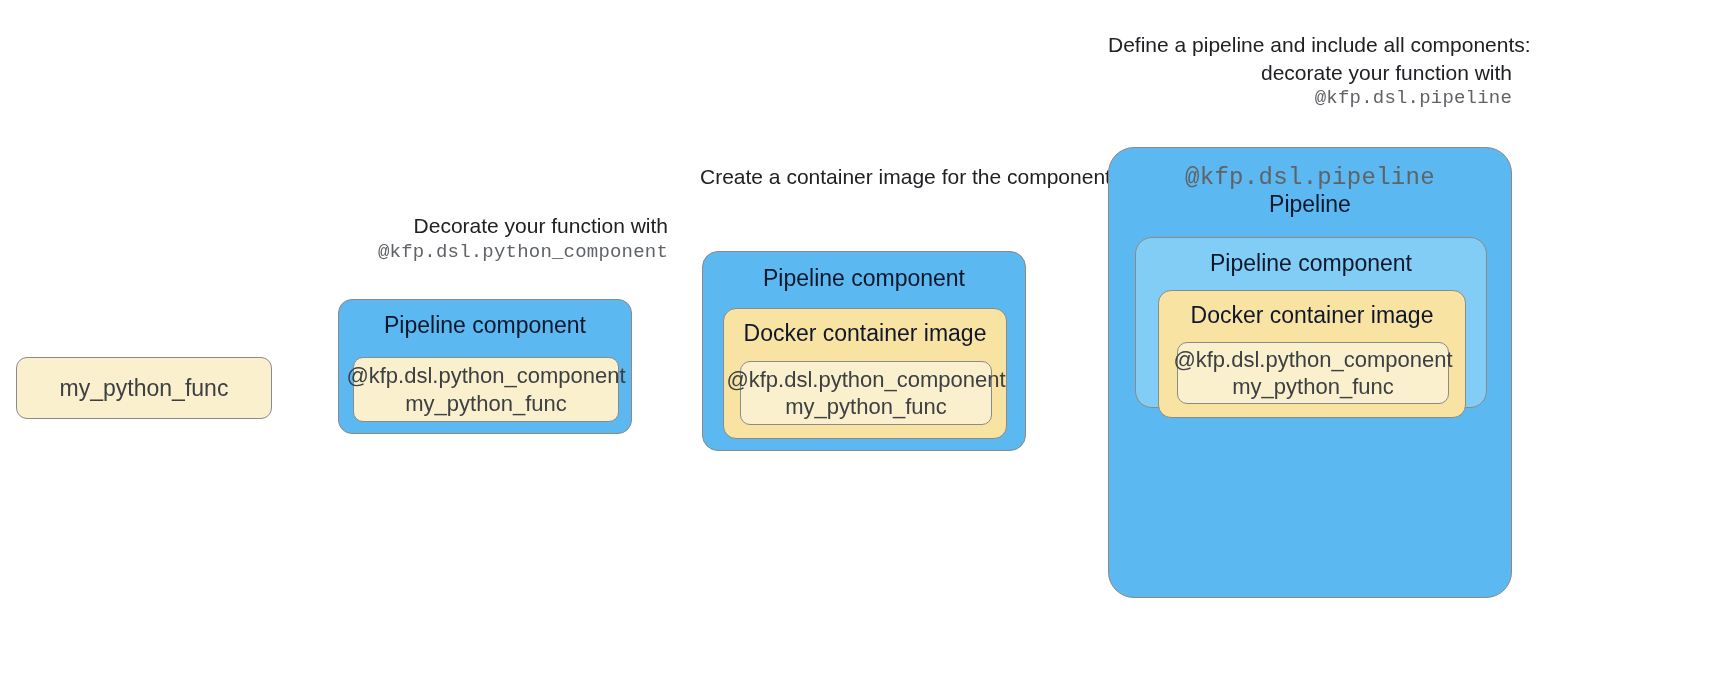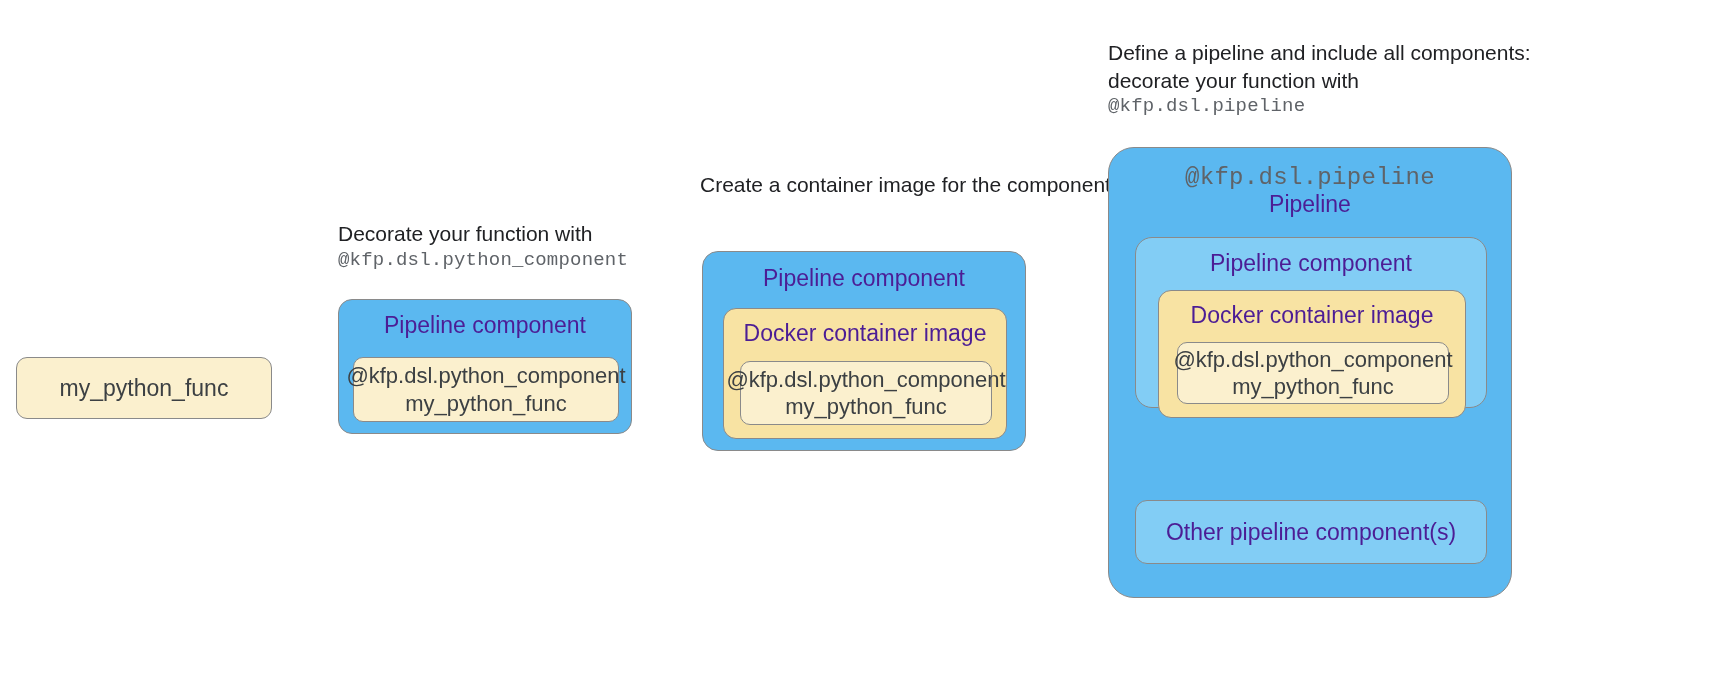--- a/index.html
+++ b/index.html
@@ -20,24 +20,23 @@
     position: absolute;
     left: 0;
     top: 0;
     width: 1710px;
     height: 682px;
   }
 
   
   .caption {
     position: absolute;
-    text-align: left;
+    text-align: right;
     color: #202124;
     line-height: 1.32;
-    margin-top: 8px;
   }
   .caption .sans {
     font-family: "Liberation Sans", sans-serif;
     font-size: 21px;
     display: block;
     white-space: nowrap;
   }
   .caption .mono {
     font-family: "Liberation Mono", "DejaVu Sans Mono", monospace;
     font-size: 19px;
@@ -52,21 +51,21 @@
     position: absolute;
     box-sizing: border-box;
     border: 1.6px solid #8a8a8a;
     display: flex;
     flex-direction: column;
     align-items: center;
   }
 
   .box-title {
     font-size: 23px;
-    color: #4c1d95;
+    color: #0f172a;
     white-space: nowrap;
     text-align: center;
   }
 
   .code-line {
     font-size: 22px;
     color: #3c4043;
     text-align: center;
     white-space: nowrap;
     line-height: 1.25;
@@ -246,18 +245,15 @@
       <div class="box-title">Pipeline component</div>
       <div class="box" id="c4-docker">
         <div class="box-title">Docker container image</div>
         <div class="box" id="c4-code">
           <div class="code-line">@kfp.dsl.python_component</div>
           <div class="code-line">my_python_func</div>
         </div>
       </div>
     </div>
 
-    <div class="box" id="c4-other">
-      <div class="box-title">Other pipeline component(s)</div>
-    </div>
   </div>
 
 </div>
 
 </body></html>

